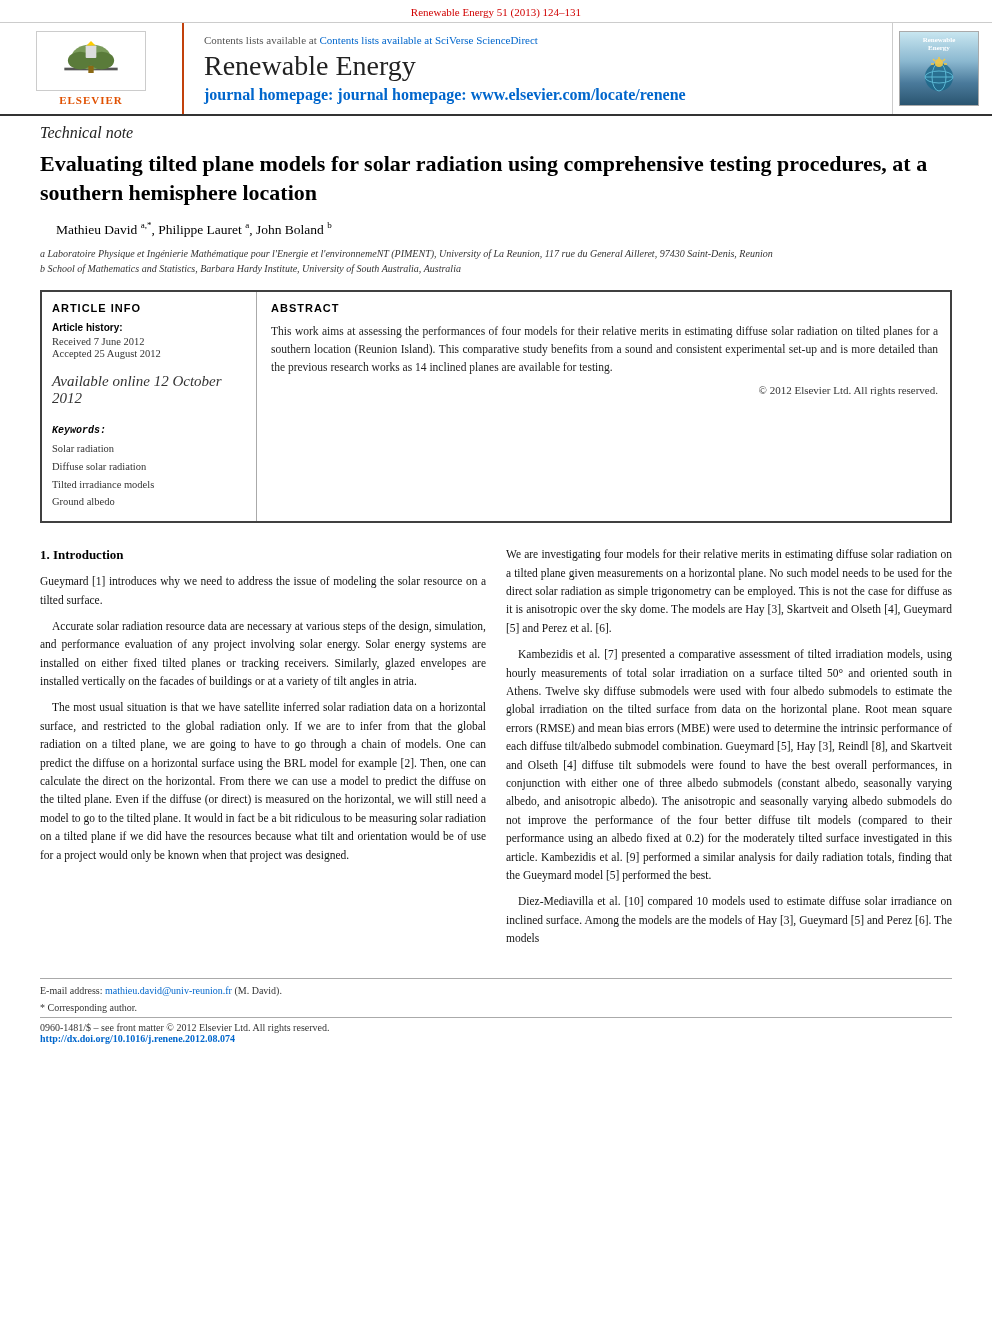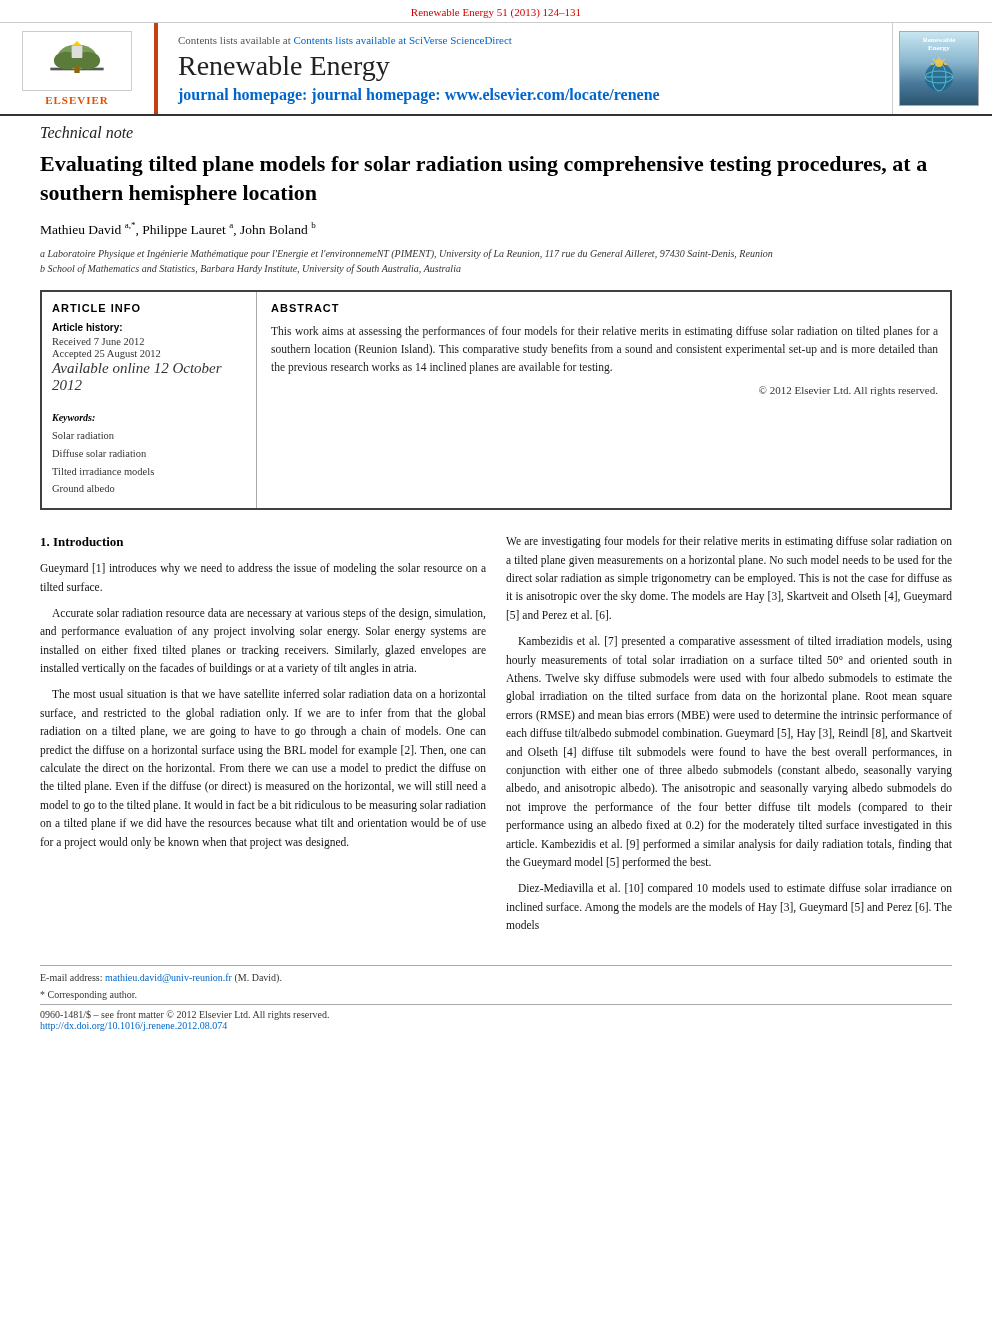--- a/index.html
+++ b/index.html
@@ -22,22 +22,22 @@
     }
 
     
     .journal-header {
       display: flex;
       align-items: stretch;
       border-bottom: 2px solid #333;
       min-height: 90px;
     }
     .journal-header-left {
-      width: 158px;
-      border-right: 4px solid #c2410c;
+      width: 184px;
+      border-right: 2px solid #c2410c;
       display: flex;
       align-items: center;
       justify-content: center;
       padding: 8px;
     }
     .elsevier-logo {
       text-align: center;
     }
     .elsevier-logo .logo-box {
       width: 110px;
@@ -142,21 +142,21 @@
     .paper-title {
       padding: 6px 40px 8px 40px;
       font-size: 22px;
       font-weight: bold;
       line-height: 1.3;
       color: #000;
     }
 
     
     .authors {
-      padding: 4px 40px 4px 40px;
+      padding: 4px 40px 4px 56px;
       font-size: 13.5px;
       color: #000;
       line-height: 1.5;
     }
     .authors sup {
       font-size: 9px;
     }
 
     
     .affiliations {
@@ -267,23 +267,23 @@
   <div>b School of Mathematics and Statistics, Barbara Hardy Institute, University of South Australia, Australia</div>
 </div>
 
 <div style="margin: 6px 40px 8px 40px; border: 2px solid #404040;">
   <div style="display:flex;">
 
     <div style="width:215px; min-width:215px; padding:10px 12px 10px 10px; border-right:1px solid #aaa; font-size:11px;">
       <div style="font-size:11px; font-weight:bold; letter-spacing:1px; text-transform:uppercase; margin-bottom:8px; font-family:Arial,sans-serif;">ARTICLE INFO</div>
       <div style="font-size:10px; font-weight:bold; margin-bottom:3px; font-family:Arial,sans-serif;">Article history:</div>
       <div style="font-size:10.5px; color:#333; margin-bottom:1px;">Received 7 June 2012</div>
-      <div style="font-size:10.5px; color:#333; margin-bottom:1px;">Accepted 25 August 2012</div>
+      <div style="font-size:10.5px; color:#333; margin-bottom:14px;">Accepted 25 August 2012</div>
       <div style="font-size:15px; color:#333; margin-bottom:18px;font-style:italic;">Available online 12 October 2012</div>
-      <div style="font-size:10px; font-style:italic; font-weight:bold; margin-bottom:4px; font-family:Liberation Serif, serif;">Keywords:</div>
+      <div style="font-size:10px; font-style:italic; font-weight:bold; margin-bottom:4px; font-family:Liberation Mono, monospace;">Keywords:</div>
       <div style="font-size:10.5px; color:#333; line-height:1.7;">
         <div>Solar radiation</div>
         <div>Diffuse solar radiation</div>
         <div>Tilted irradiance models</div>
         <div>Ground albedo</div>
       </div>
     </div>
 
     <div style="flex:1; padding:10px 12px 10px 14px;">
       <div style="font-size:11px; font-weight:bold; letter-spacing:1px; text-transform:uppercase; margin-bottom:8px; font-family:Arial,sans-serif;">ABSTRACT</div>
@@ -327,17 +327,17 @@
       <span>E-mail address:</span>
       <a style="color:#0066cc; text-decoration:none;">mathieu.david@univ-reunion.fr</a>
       <span>(M. David).</span>
     </div>
     <div style="font-size:10px; color:#333; margin-bottom:2px;">
       <span>* Corresponding author.</span>
     </div>
     <div style="font-size:10px; color:#333; border-top:1px solid #aaa; padding-top:4px; margin-top:4px;">
       <span>0960-1481/$ – see front matter © 2012 Elsevier Ltd. All rights reserved.</span>
     </div>
-    <div style="font-size:10px;">
+    <div style="font-size:10px;font-weight:bold;">
       <a style="color:#0066cc; text-decoration:none;">http://dx.doi.org/10.1016/j.renene.2012.08.074</a>
     </div>
   </div>
 </div>
 
 </body></html>

